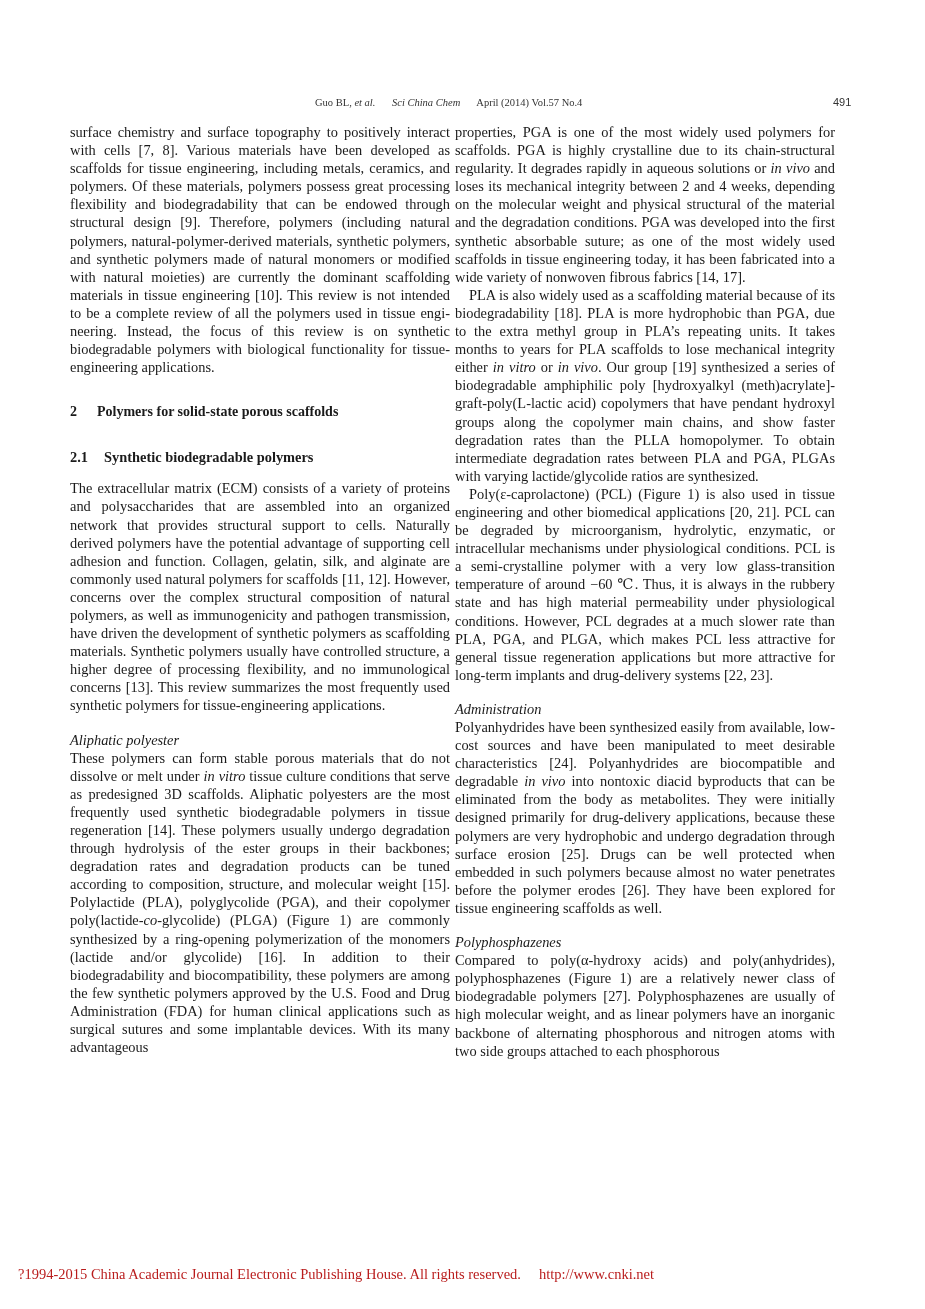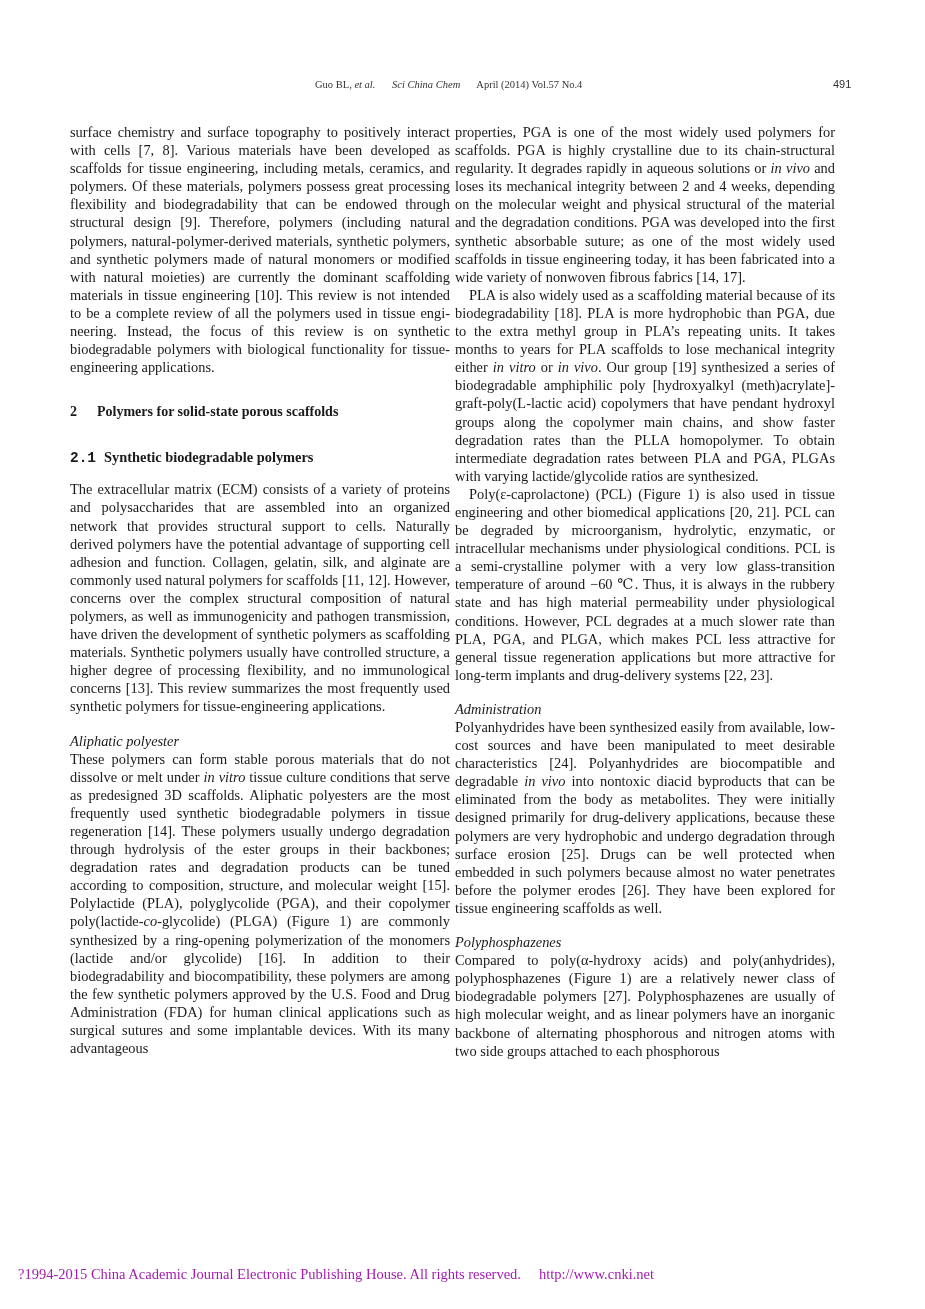--- a/index.html
+++ b/index.html
@@ -1,35 +1,35 @@
 <!DOCTYPE html>
 <html><head>
 <meta charset="utf-8">
 <style>
   html, body { margin: 0; padding: 0; background: #ffffff; }
   body { width: 925px; height: 1309px; position: relative; overflow: hidden;
          font-family: "Liberation Serif", "DejaVu Serif", serif; color: #1a1a1a; }
-  .header { position: absolute; top: 79px; left: 0; width: 925px; height: 16px; }
+  .header { position: absolute; top: 97px; left: 0; width: 925px; height: 16px; }
   .header .meta { position: absolute; left: 315px; top: 0; font-size: 10.5px; color: #333; white-space: nowrap; }
   .header .meta span { margin-right: 14px; }
   .header .pageno { position: absolute; left: 833px; top: -1px; font-family: "Liberation Sans", sans-serif; font-size: 11px; color: #333; }
   .col { position: absolute; top: 117px; width: 380px; font-size: 14.4px; line-height: 18.1px; text-align: justify; hyphens: manual; margin-top: 6px; }
   .col.left { left: 70px; }
   .col.right { left: 455px; }
   p { margin: 0; }
   p.indent { text-indent: 14px; }
   .h2 { font-weight: bold; font-size: 14px; margin: 26px 0 0 0; line-height: 20px; }
   .h2 .num { display: inline-block; width: 27px; }
   .h3 { font-weight: bold; font-size: 14.4px; margin: 26px 0 0 0; line-height: 18px; }
-  .h3 .num { display: inline-block; width: 34px; font-family: Liberation Mono, monospace; }
+  .h3 .num { display: inline-block; width: 34px; }
   .after-h3 { margin-top: 13px; }
   .subhead { font-style: italic; margin-top: 16px; }
   .sc { font-variant: small-caps; }
   i { font-style: italic; }
-  .footer { position: absolute; top: 1266px; left: 18px; font-size: 14.5px; color: #a21caf; white-space: nowrap; }
+  .footer { position: absolute; top: 1266px; left: 18px; font-size: 14.5px; color: #b91c1c; white-space: nowrap; }
   .footer .url { margin-left: 18px; }
 </style>
 </head>
 <body>
 
 <div class="header">
   <div class="meta">
     <span><span style="margin:0">Guo BL, </span><i>et al.</i></span>
     <span><i>Sci China Chem</i></span>
     <span>April (2014) Vol.57 No.4</span>

